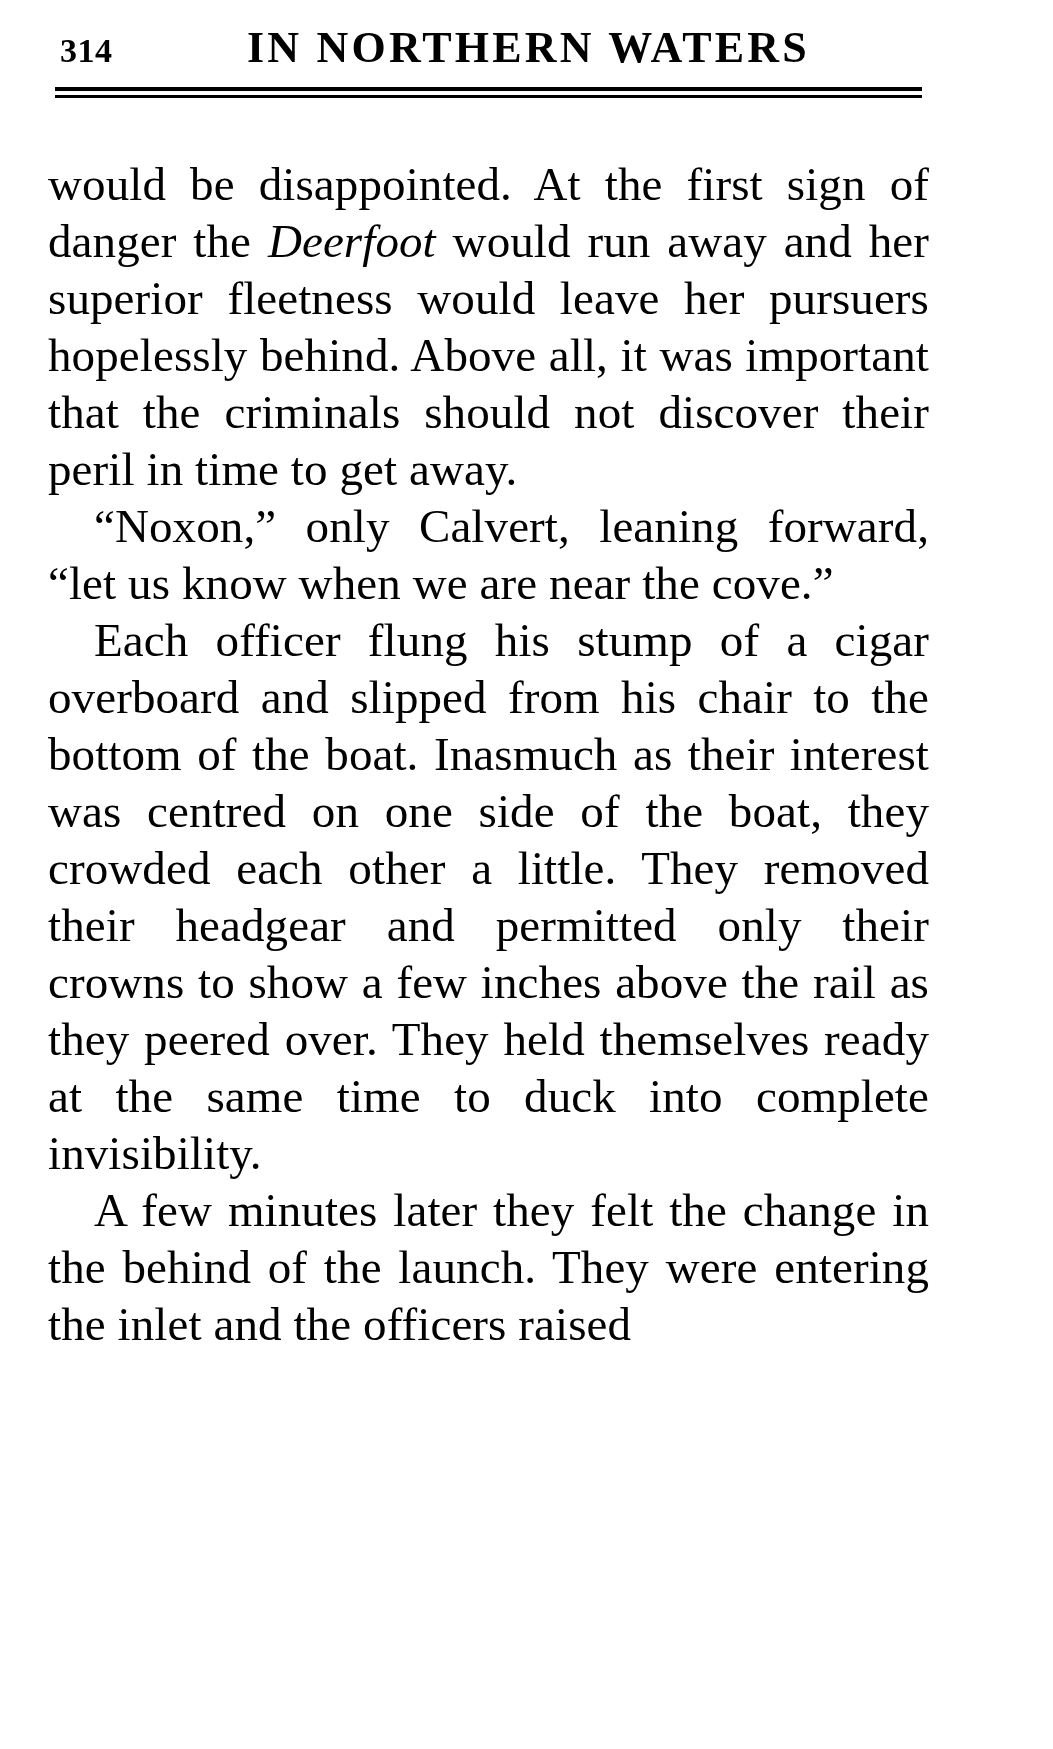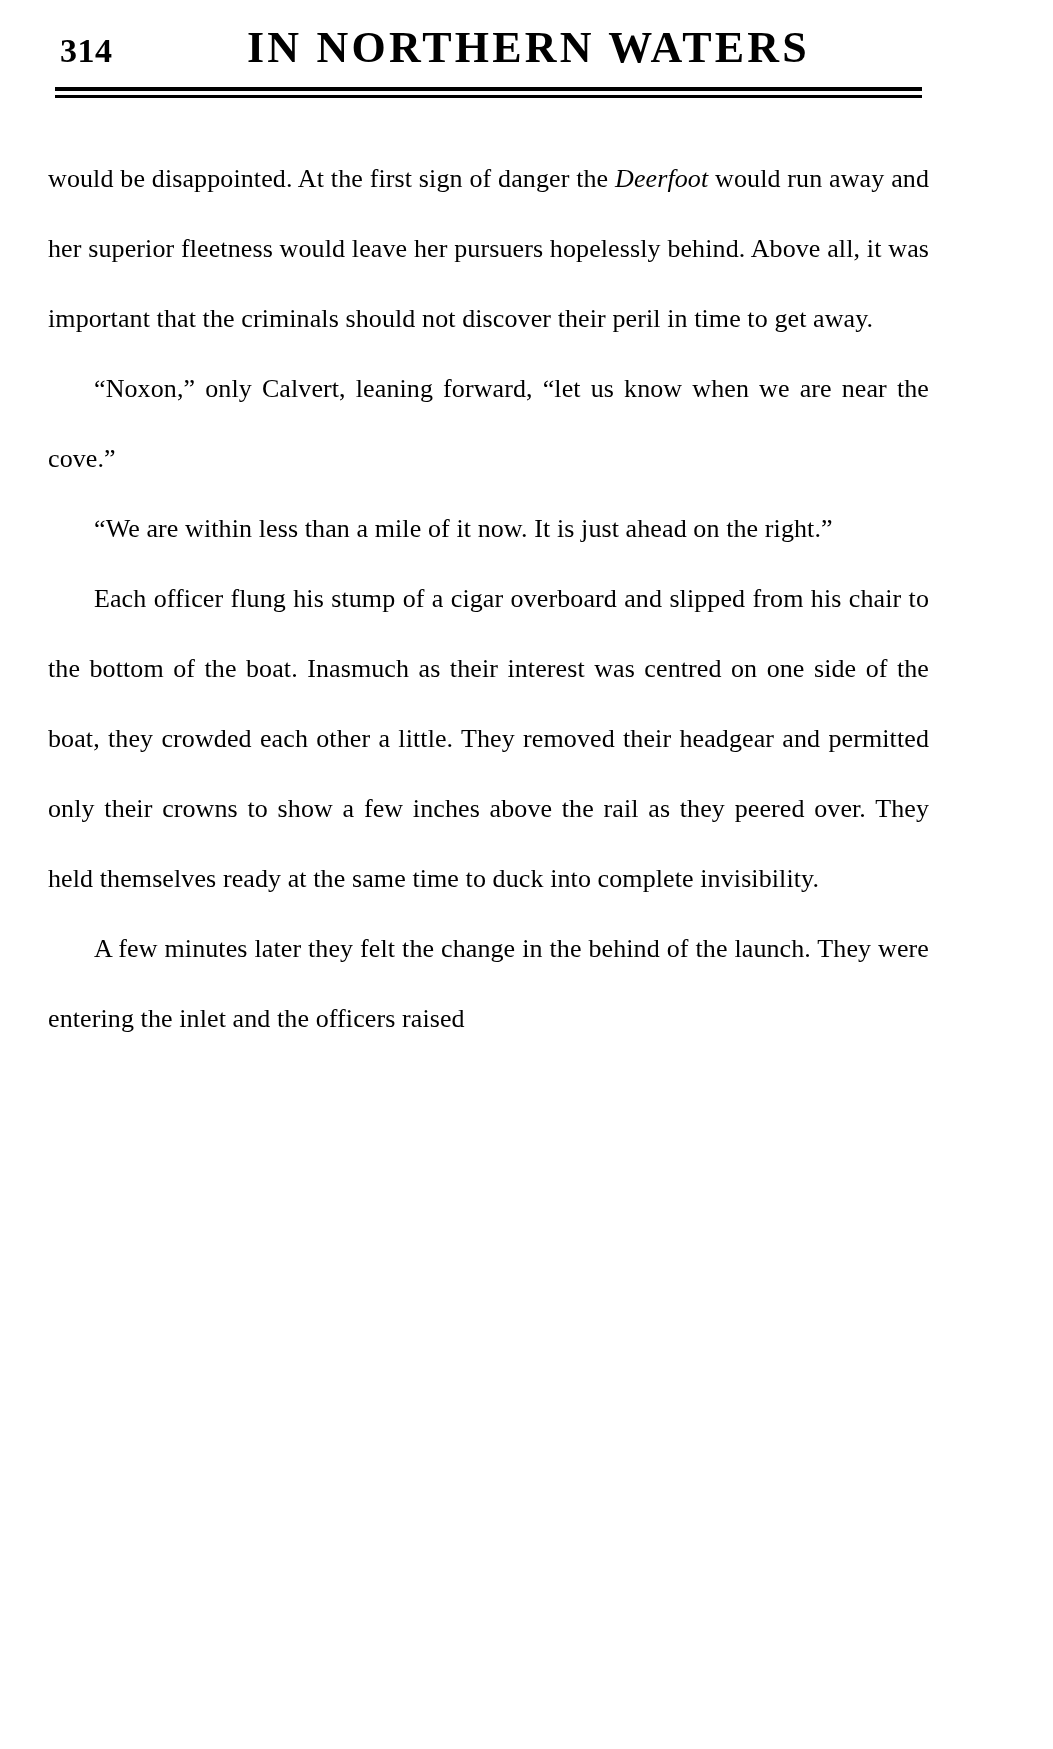--- a/index.html
+++ b/index.html
@@ -55,23 +55,23 @@
   }
   .rule-gap {
     height: 4px;
     background: #fff;
   }
   .rule-thin {
     height: 3px;
     background: #000;
   }
   .body-text {
-    margin: 46px 48px 0 48px;
-    font-size: 26px;
-    line-height: 70px;
+    margin: 58px 48px 0 48px;
+    font-size: 47px;
+    line-height: 57px;
     text-align: justify;
     text-justify: inter-word;
     font-family: "Liberation Serif", serif;
     letter-spacing: 0.1px;
   }
   .para {
     margin: 0;
     text-indent: 46px;
   }
   .para.first {
@@ -96,18 +96,17 @@
 
   <div class="rule-wrap">
     <div class="rule-thick"></div>
     <div class="rule-gap"></div>
     <div class="rule-thin"></div>
   </div>
 
   <div class="body-text" id="body-text">
       <div class="para first"><span>would be disappointed.  At the first sign of danger the </span><span class="ital">Deerfoot</span><span> would run away and her superior fleetness would leave her pursuers hopelessly behind.  Above all, it was important that the criminals should not discover their peril in time to get away.</span></div>
       <div class="para"><span>“Noxon,” only Calvert, leaning forward, “let us know when we are near the cove.”</span></div>
-      <div class="para"><span>“We are within less than a mile of it now.  It is just ahead on the right.”</span></div>
       <div class="para"><span>Each officer flung his stump of a cigar overboard and slipped from his chair to the bottom of the boat.  Inasmuch as their interest was centred on one side of the boat, they crowded each other a little.  They removed their headgear and permitted only their crowns to show a few inches above the rail as they peered over.  They held themselves ready at the same time to duck into complete invisibility.</span></div>
       <div class="para"><span>A few minutes later they felt the change in the behind of the launch.  They were entering the inlet and the officers raised</span></div>
     </div>
 
 </div>
 
 </body></html>

